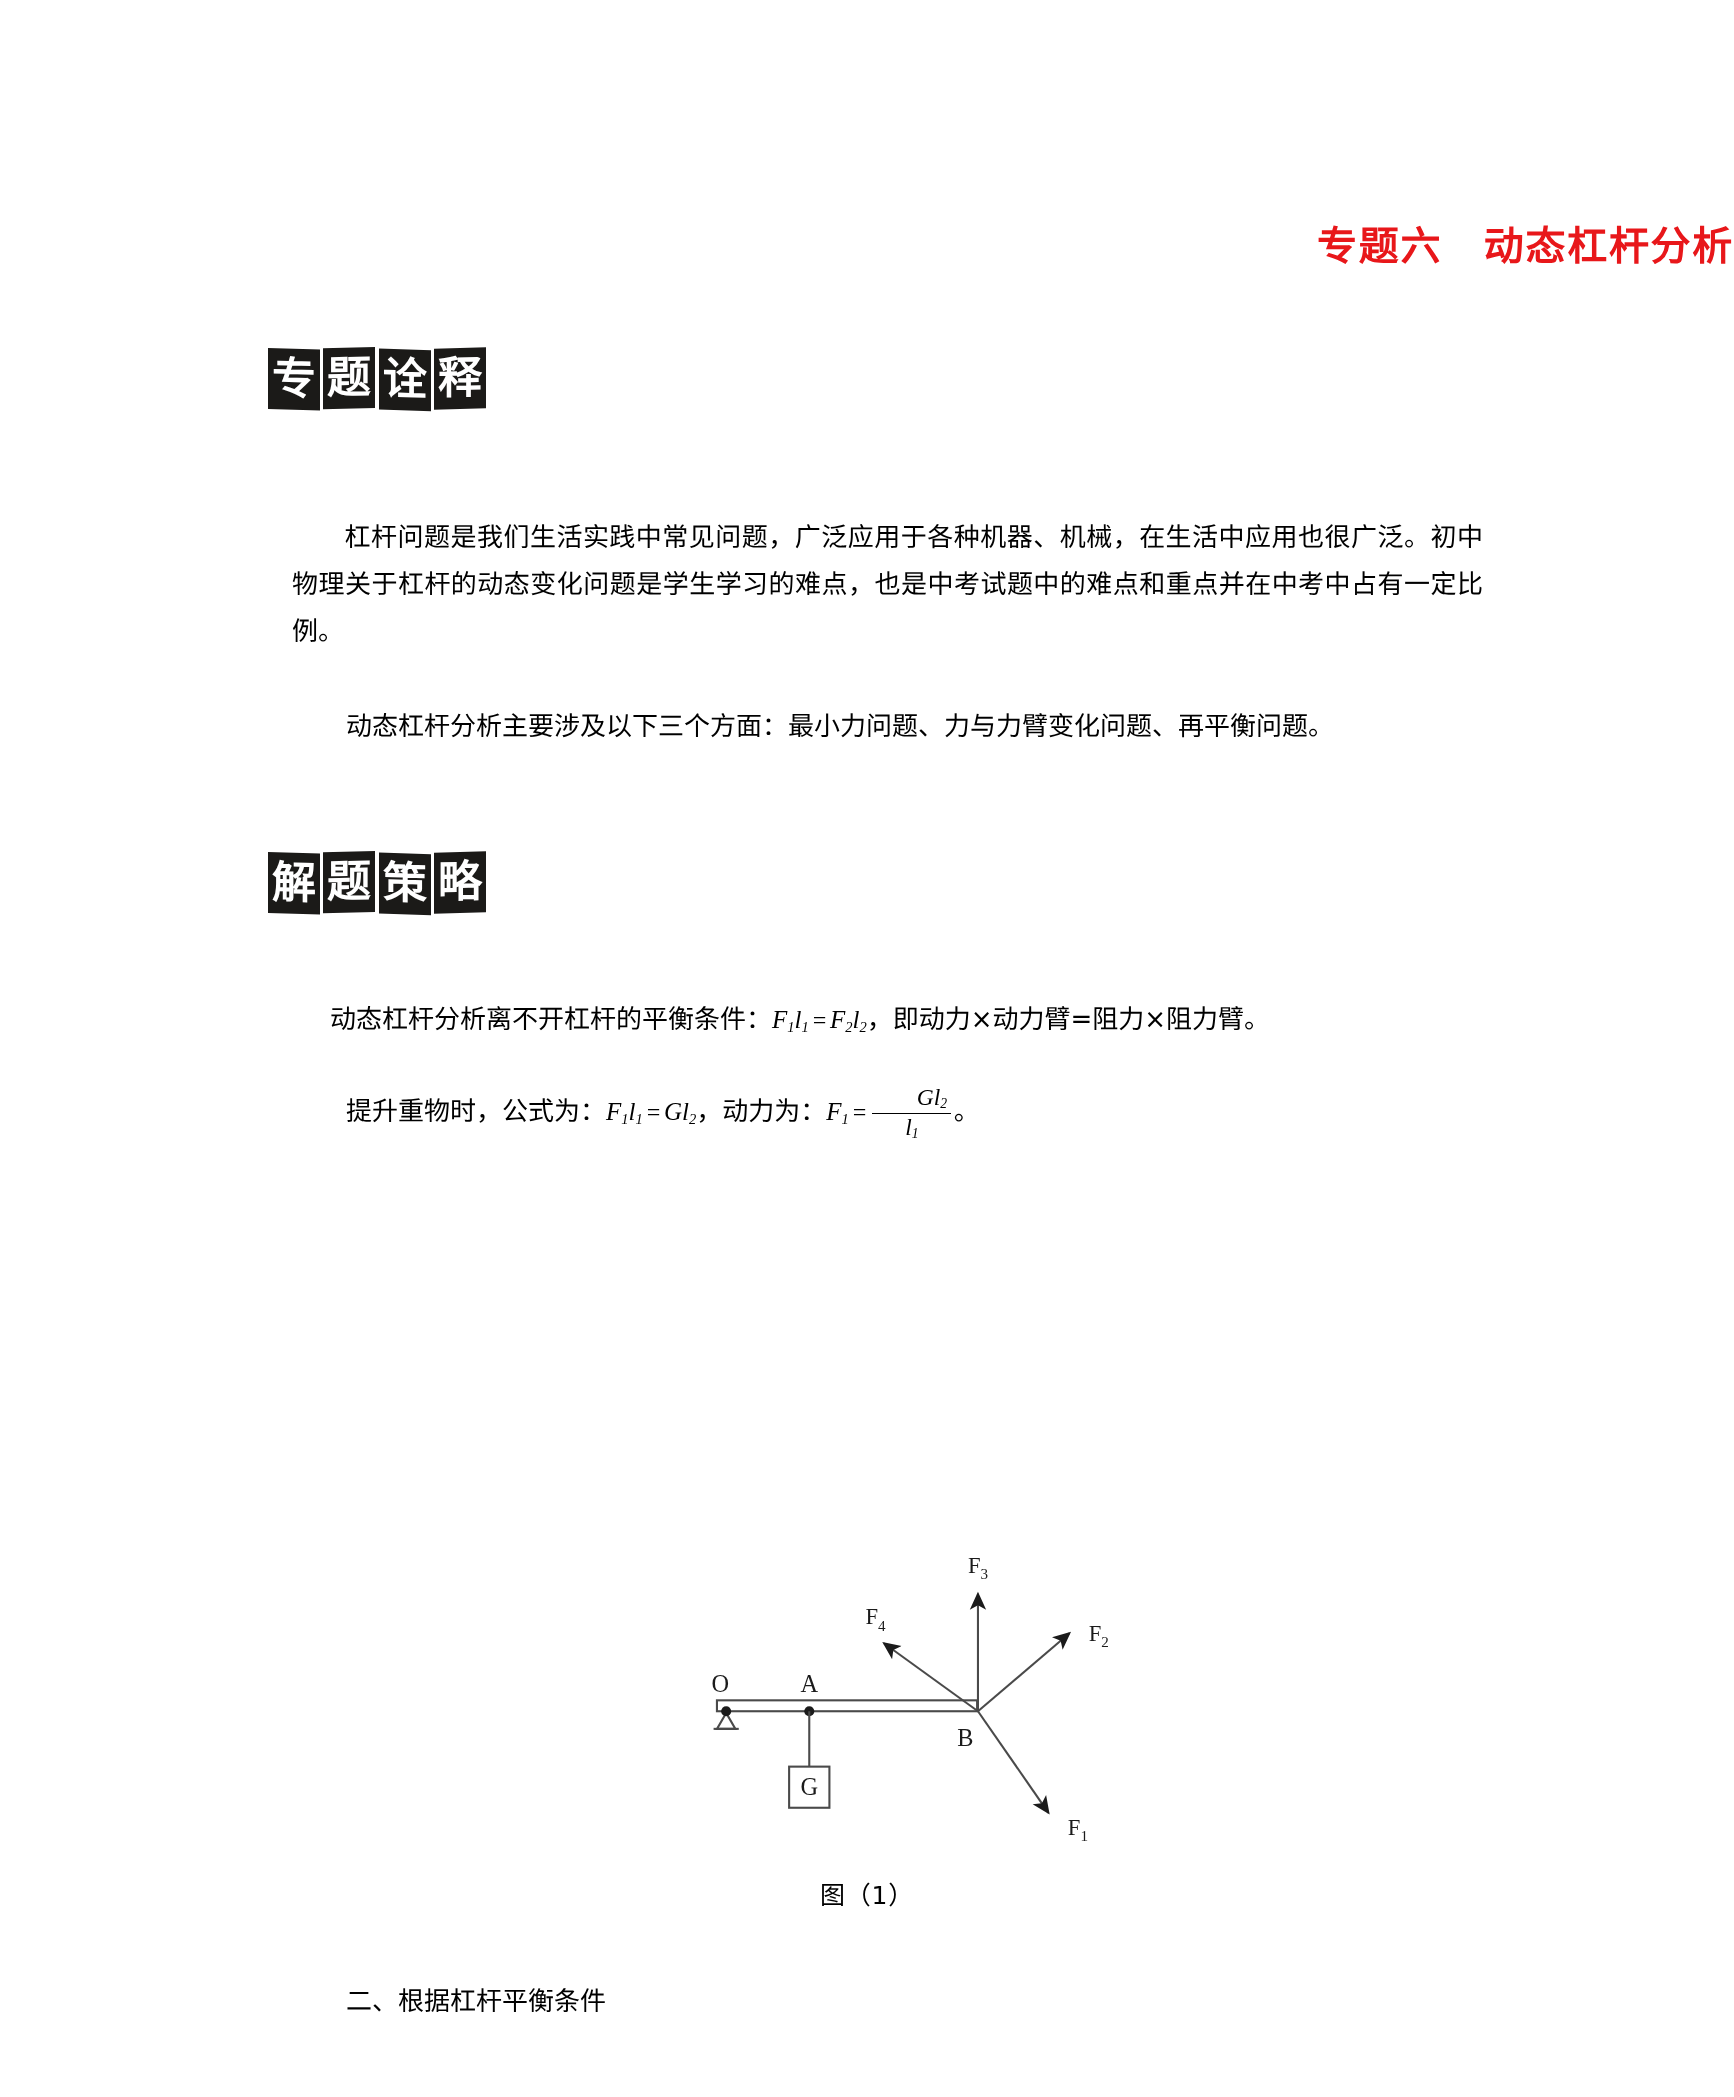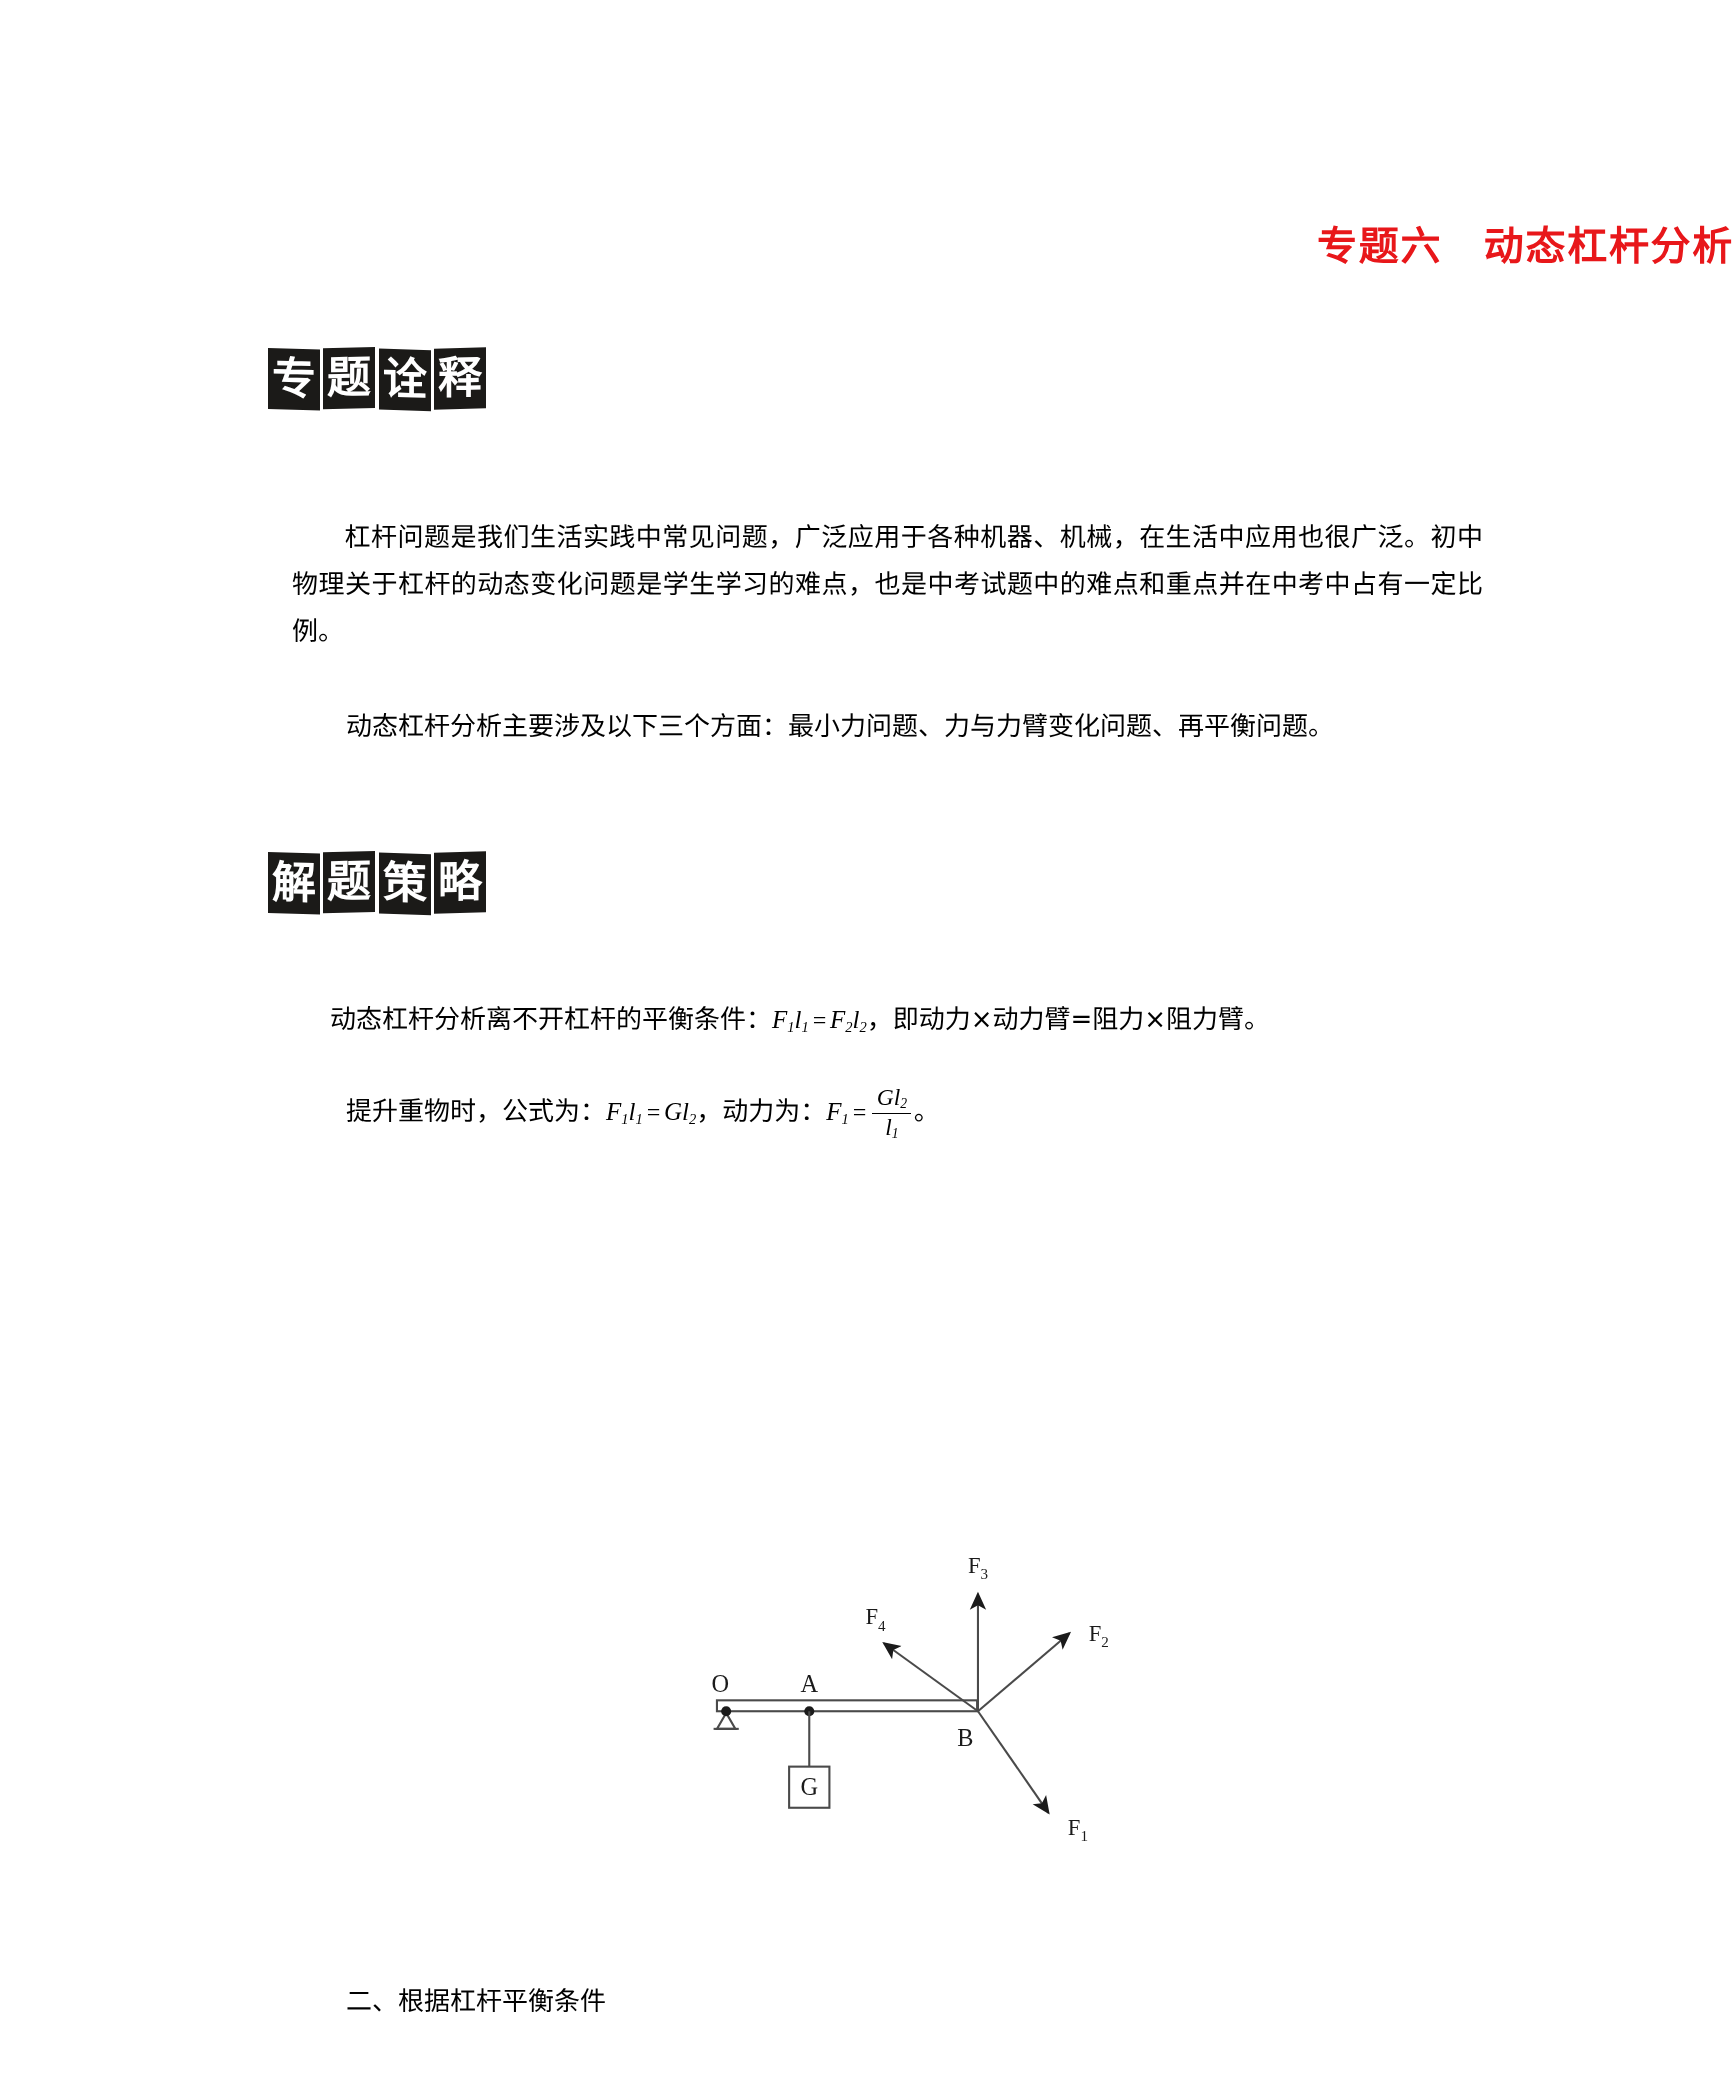--- a/index.html
+++ b/index.html
@@ -103,21 +103,21 @@
     vertical-align: middle;
     text-align: center;
     font-family: "Liberation Serif", "DejaVu Serif", serif;
     font-style: italic;
     font-size: 23.5px;
     line-height: 1.05;
     margin: 0 2.5px;
     position: relative;
     top: -0.8px;
   }
-  .frac .num { display: block; padding: 0 4.2px 0.8px; }
+  .frac .num { display: block; padding: 0 4.2px 0.8px; margin-left: 40px; }
   .frac .den { display: block; padding: 0.8px 4.2px 0; border-top: 1.3px solid #000; }
   .frac sub { font-size: 0.58em; vertical-align: -0.25em; }
 
   
   #figure-lever {
     position: absolute;
     left: 654px;
     top: 1519px;
     width: 470px;
     height: 340px;
@@ -199,17 +199,18 @@
     <line x1="772" y1="458" x2="990" y2="272" stroke="#4a4a4a" stroke-width="5" marker-end="url(#ah)"></line>
     <text x="1036" y="290" text-anchor="start" font-family="Liberation Serif, serif" font-size="54" fill="#1b1b1b"><tspan>F</tspan><tspan dy="16" font-size="36">2</tspan></text>
 
     <line x1="772" y1="458" x2="548" y2="296" stroke="#4a4a4a" stroke-width="5" marker-end="url(#ah)"></line>
     <text x="528" y="250" text-anchor="middle" font-family="Liberation Serif, serif" font-size="54" fill="#1b1b1b"><tspan>F</tspan><tspan dy="16" font-size="36">4</tspan></text>
 
     <line x1="772" y1="458" x2="940" y2="700" stroke="#4a4a4a" stroke-width="5" marker-end="url(#ah)"></line>
     <text x="986" y="752" text-anchor="start" font-family="Liberation Serif, serif" font-size="54" fill="#1b1b1b"><tspan>F</tspan><tspan dy="16" font-size="36">1</tspan></text>
   </svg>
 
+  <div id="figure-caption">图（1）</div>
 
   <div class="para" id="heading-sec2"><span class="ind"></span><span>二、根据杠杆平衡条件</span></div>
 
 </div>
 
 
 </body></html>

